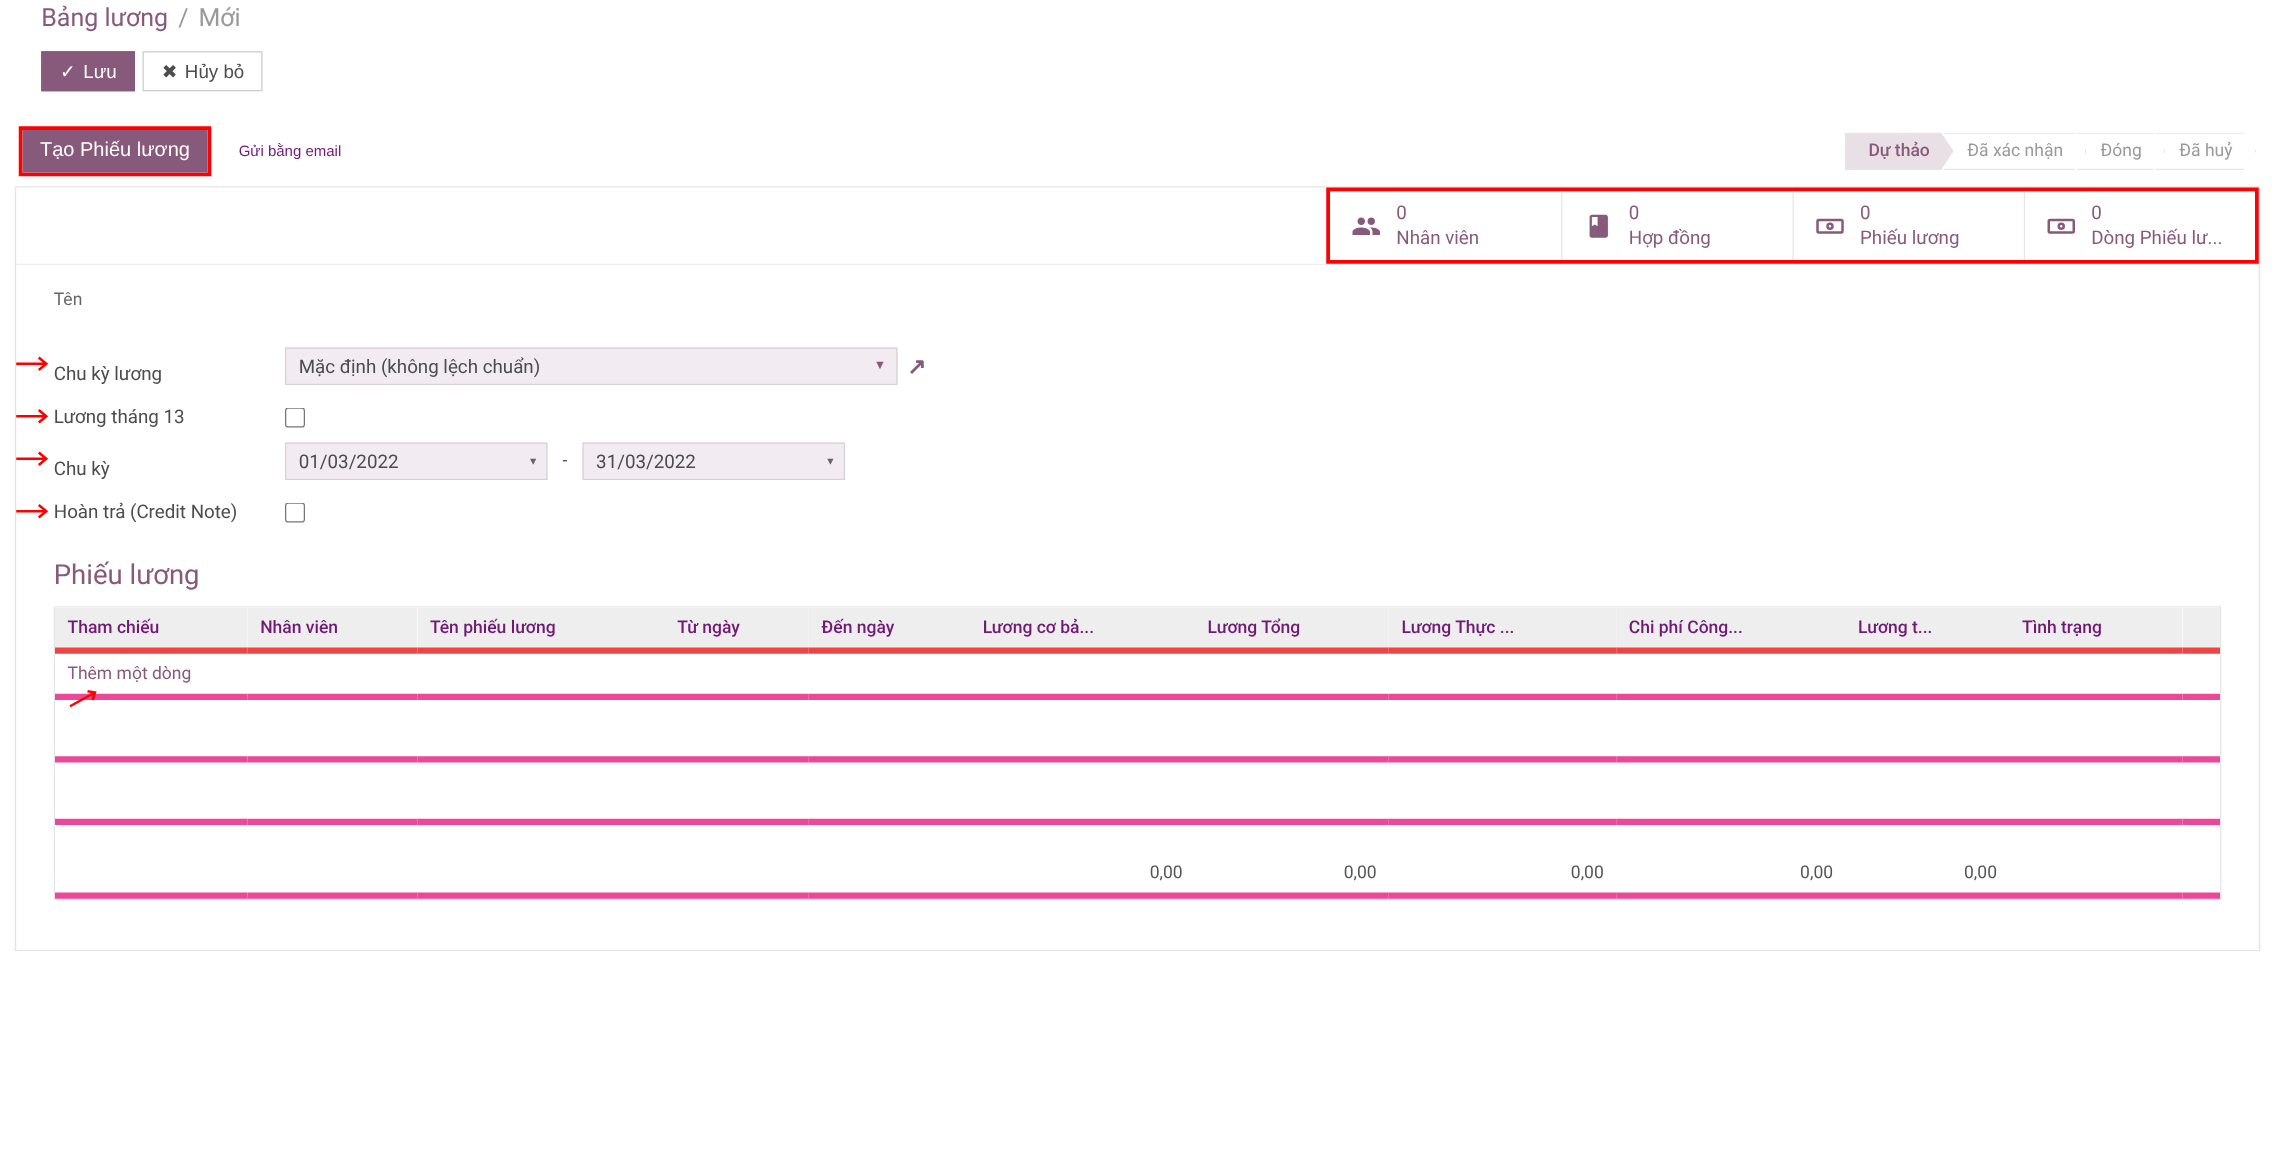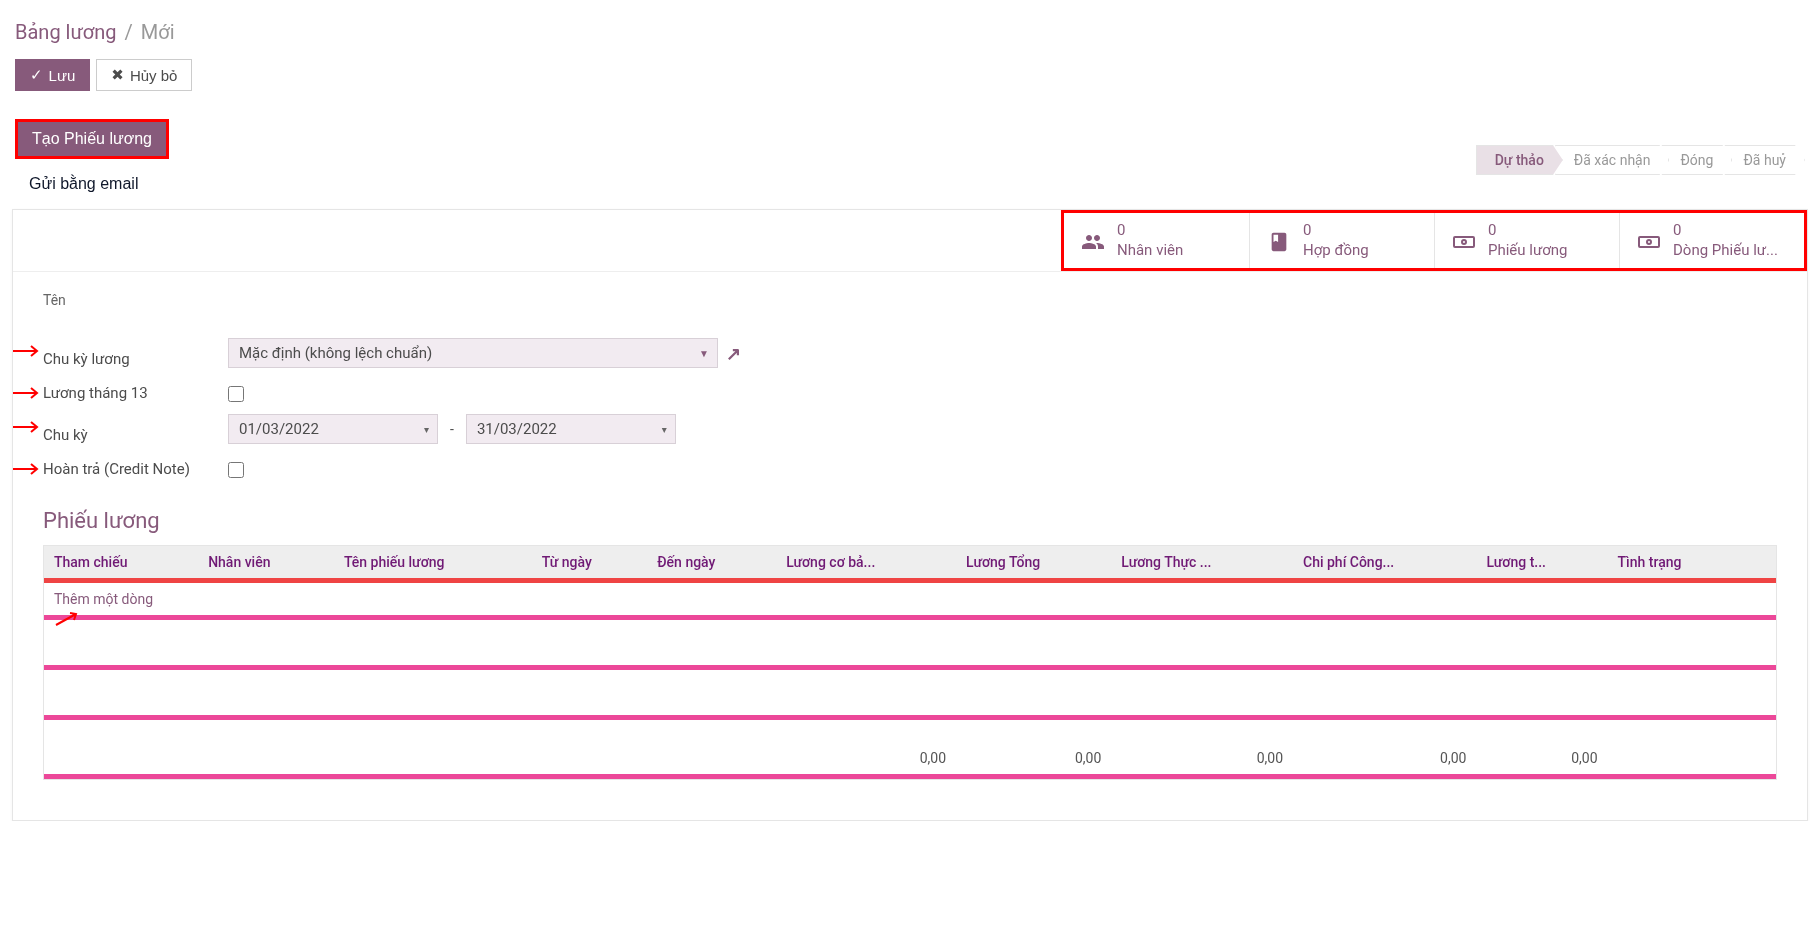--- a/index.html
+++ b/index.html
@@ -7,21 +7,22 @@
       margin: 0;
       padding: 0;
     }
     body {
       font-family: -apple-system, BlinkMacSystemFont, "Segoe UI", Roboto, "Helvetica Neue", Arial, sans-serif;
       font-size: 14px;
       color: #4c4c4c;
       background: #fff;
     }
     .top-area {
-      padding: 20px 15px 10px 15px;
+      padding: 2px 15px 10px 15px;
+      margin-left: 18px;
     }
     .breadcrumb {
       display: flex;
       align-items: center;
       font-size: 20px;
       margin-bottom: 15px;
     }
     .breadcrumb-link {
       color: #875a7b;
       cursor: pointer;
@@ -59,40 +60,39 @@
     }
     .action-bar {
       display: flex;
       justify-content: space-between;
       align-items: center;
       padding: 8px 15px;
     }
     .action-left {
       display: flex;
       gap: 8px;
-      align-items: flex-start;
-      flex-direction: column;
+      align-items: center;
     }
     .highlight-red-box {
       border: 3px solid #f00;
       padding: 0;
     }
     .action-btn-highlight {
       background: #875a7b;
       color: #fff;
       padding: 8px 14px;
       font-size: 16px;
       border: none;
       cursor: pointer;
     }
     .action-btn-plain {
       background: transparent;
-      color: #0f172a;
+      color: #701a75;
       padding: 8px 14px;
-      font-size: 16px;
+      font-size: 12px;
       border: none;
       cursor: pointer;
     }
     .status-bar {
       display: flex;
       align-items: center;
     }
     .status-step {
       padding: 6px 18px;
       position: relative;

